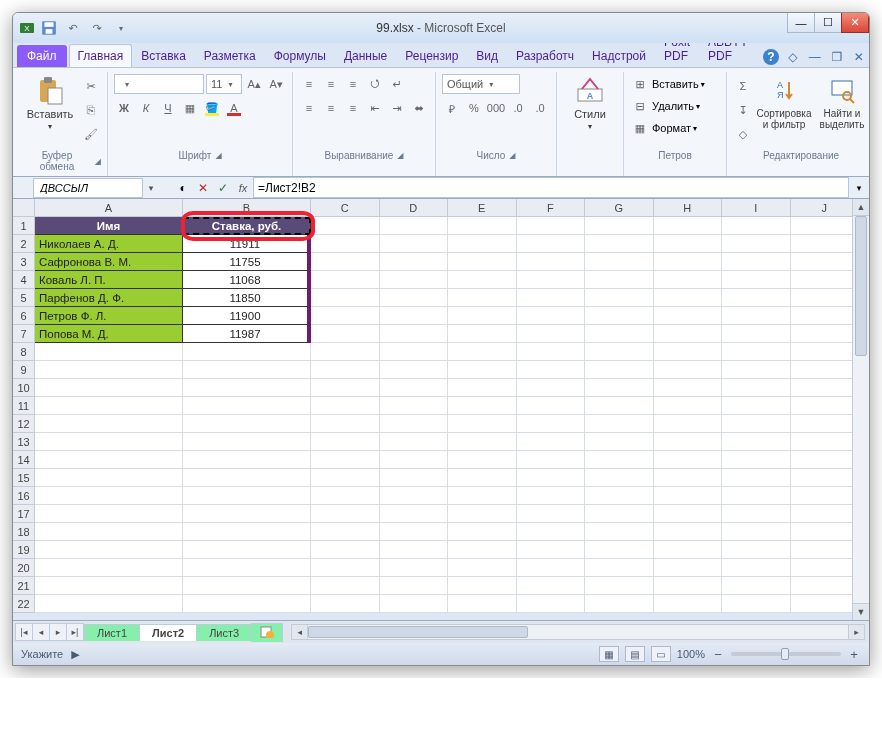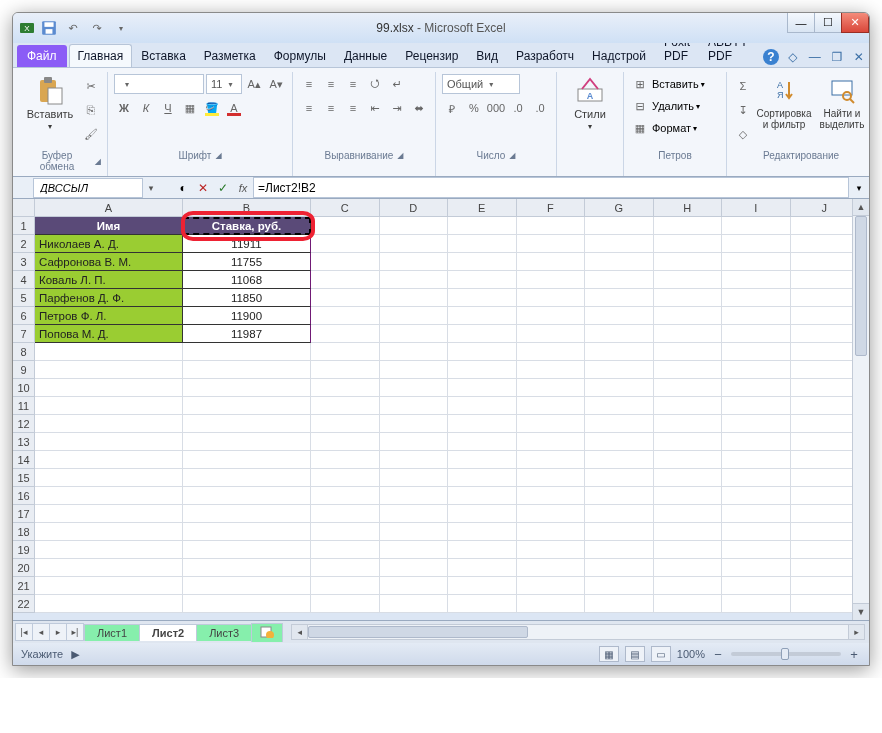--- a/index.html
+++ b/index.html
@@ -8,21 +8,21 @@
   .titlebar { height:30px; background:linear-gradient(#e9eff9,#cfe0f5); display:flex; align-items:center; position:relative; }
   .qat { display:flex; gap:4px; padding:0 6px; align-items:center; }
   .qat svg, .qat span.glyph { width:16px; height:16px; }
   .title-text { position:absolute; left:0; right:0; text-align:center; font-size:12px; color:#555; pointer-events:none; }
   .title-text .fn { color:#333; }
   .winbtns { position:absolute; right:0; top:0; display:flex; }
   .winbtn { width:28px; height:20px; display:flex; align-items:center; justify-content:center; font-size:11px; background:linear-gradient(#f4f8fd,#d9e5f3); border:1px solid #a9b8cc; border-top:none; margin-left:-1px; }
   .winbtn.close { background:linear-gradient(#f48b7a,#d9473a); color:#fff; border-color:#9a2e24; border-top-right-radius:4px; }
   .ribbon-row { display:flex; align-items:flex-end; padding:0 4px; height:24px; }
   .file-tab { background:#8b5cf6; color:#fff; font-size:12px; padding:4px 10px 4px 10px; border-radius:3px 3px 0 0; margin-right:2px; }
-  .tab { font-size:12px; padding:4px 8px; color:#0f172a; border:1px solid transparent; border-bottom:none; cursor:default; }
+  .tab { font-size:12px; padding:4px 8px; color:#4c1d95; border:1px solid transparent; border-bottom:none; cursor:default; }
   .tab.active { background:#f5f9fd; border-color:#b7c5d8; border-top-left-radius:3px; border-top-right-radius:3px; }
   .tab-right { margin-left:auto; display:flex; gap:6px; padding:2px 6px; align-items:center; }
   .tab-right .ic { width:16px; height:16px; display:flex; align-items:center; justify-content:center; font-size:12px; color:#3a6ea5; }
   .ribbon { background:#f3f6fb; border-top:1px solid #b7c5d8; border-bottom:1px solid #9aaac0; padding:4px 4px 0 4px; display:flex; }
   .group { border-right:1px solid #cbd6e6; padding:2px 6px 2px 6px; display:flex; flex-direction:column; }
   .group-body { display:flex; gap:4px; align-items:flex-start; height:74px; }
   .group-title { font-size:10px; color:#6a7a92; text-align:center; padding:2px 0; display:flex; align-items:center; justify-content:center; gap:4px; }
   .group-title .dl { font-size:8px; color:#6a7a92; }
   .vbtn { display:flex; flex-direction:column; align-items:center; width:54px; padding:2px; font-size:11px; color:#3b3b3b; gap:2px; }
   .vbtn .bigic { width:30px; height:30px; display:flex; align-items:center; justify-content:center; }
@@ -40,21 +40,21 @@
   .fx-ok { color:#2a7a2a; }
   .fx-fx { font-style:italic; color:#555; font-size:11px; }
   .fxbar { flex:1; border:1px solid #b7c5d8; background:#fff; font-size:12px; display:flex; align-items:center; padding:0 4px; }
   .sheet { position:relative; background:#fff; }
   .grid { display:grid; grid-template-columns:22px repeat(10,80px); grid-auto-rows:18px; font-size:11px; }
   .rh, .ch, .hdr { background:#e9edf3; border-right:1px solid #c3cbd7; border-bottom:1px solid #c3cbd7; display:flex; align-items:center; justify-content:center; color:#444; }
   .rh { justify-content:center; }
   .cell { border-right:1px solid #d8dde5; border-bottom:1px solid #d8dde5; padding:0 4px; display:flex; align-items:center; color:#222; font-size:11.5px; overflow:hidden; }
   .thcell { background:#5a4a78; color:#fff; font-weight:bold; justify-content:center; border-right:1px solid #333; border-bottom:1px solid #333; }
   .namecell { background:#9acd32; border-right:1px solid #333; border-bottom:1px solid #333; }
-  .valcell { justify-content:center; border-right:1px solid #701a75; border-bottom:1px solid #333; background:#fff;text-align:center; }
+  .valcell { justify-content:center; border-right:4px solid #701a75; border-bottom:1px solid #333; background:#fff;text-align:center; }
   .ants { position:absolute; border:2px dashed #000; pointer-events:none; animation:march .6s linear infinite; }
   @keyframes march { to { border-color:#444; } }
   .redring { position:absolute; border:4px solid #e23; border-radius:12px/10px; pointer-events:none; }
   .sheetarea { position:relative; height:422px; overflow:hidden; border-bottom:1px solid #9aaac0; }
   .vscroll { position:absolute; right:0; top:0; width:17px; bottom:0; background:#eef2f7; border-left:1px solid #c3cbd7; }
   .vscroll .arr { height:17px; display:flex; align-items:center; justify-content:center; font-size:9px; color:#555; background:#e1e7ef; border-bottom:1px solid #c3cbd7; }
   .vscroll .arr.bt { position:absolute; bottom:0; width:100%; border-top:1px solid #c3cbd7; border-bottom:none; }
   .vscroll .thumb { position:absolute; top:17px; left:2px; right:2px; height:140px; background:#cfd8e5; border:1px solid #aeb9cb; border-radius:2px; }
   .tabrow { height:22px; background:#dfe6f0; display:flex; align-items:center; font-size:11px; }
   .tabnav { display:flex; gap:0; padding:0 2px; }

